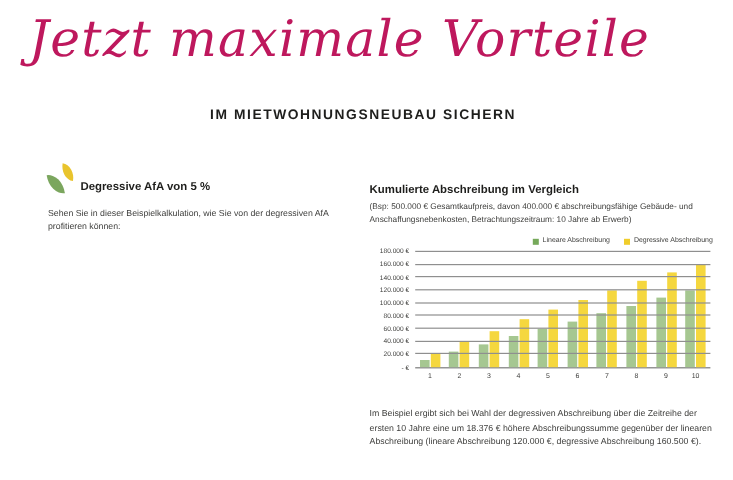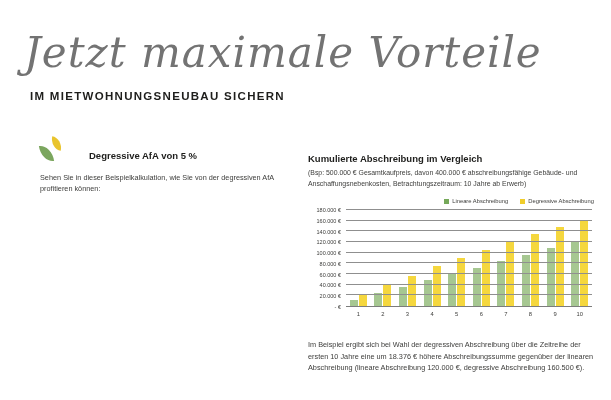--- a/index.html
+++ b/index.html
@@ -8,33 +8,33 @@
   .page { position:relative; width:611px; height:400px; background:#fff; overflow:hidden; }
 
   
   .script-title{
     position:absolute; left:24px; top:8px; width:560px;
     font-family:"DejaVu Serif", serif; font-style:italic;
     font-size:42px; line-height:1.2; color:#8fb57e; white-space:nowrap;
     letter-spacing:1px;
   }
   .subtitle{
-    position:absolute; left:30px; top:90px; width:400px; text-align:left;
+    position:absolute; left:30px; top:90px; width:400px; text-align:right;
     font-size:11.5px; font-weight:bold; letter-spacing:1.3px; color:#1e1e1c;
   }
 
   
   .left-col{ position:absolute; left:40px; top:137px; width:246px; }
   .heading-row{ display:flex; align-items:flex-end; gap:5px; }
   .leaf-icon{ position:relative; width:22px; height:25px; flex:0 0 auto; }
   .leaf-green{ position:absolute; left:0; bottom:0; width:13px; height:17px;
     border-radius:0 100% 0 100%; transform:rotate(-8deg); }
   .leaf-yellow{ position:absolute; right:0; top:0; width:11px; height:13px;
     border-radius:0 100% 0 100%; transform:rotate(10deg); }
-  .left-heading{ font-size:9.5px; font-weight:bold; color:#1e1e1c; padding-bottom:1px;margin-left:22px; }
+  .left-heading{ font-size:9.5px; font-weight:bold; color:#1e1e1c; padding-bottom:1px; }
   .left-col p{ font-size:7.3px; line-height:11.3px; color:#3d3d3b; margin-top:10px; }
   .left-col p + p{ margin-top:16px; }
 
   
   .right-col{ position:absolute; left:308px; top:153px; width:286px; }
   .chart-title{ font-size:9.5px; font-weight:bold; color:#1e1e1c; }
   .chart-sub{ font-size:6.9px; line-height:10.5px; color:#3d3d3b; margin-top:4px; }
 
   .legend{ display:flex; justify-content:flex-end; gap:12px; margin-top:9px; }
   .legend-item{ display:flex; align-items:center; gap:3px; font-size:5.8px; color:#3d3d3b; }
@@ -51,21 +51,21 @@
   .xrow{ position:absolute; left:38px; right:2px; top:101px; display:flex; }
   .xtick{ flex:1; text-align:center; font-size:5.8px; color:#3d3d3b; }
 
   .footnote{ font-size:7.3px; line-height:11.5px; color:#3d3d3b; margin-top:16px; }
 </style>
 </head>
 <body>
 
 <div class="page">
 
-  <div class="script-title" style="color: #737373; margin-top: 20px;">Jetzt maximale Vorteile</div>
+  <div class="script-title" style="color: #be185d;">Jetzt maximale Vorteile</div>
   <div class="subtitle">IM MIETWOHNUNGSNEUBAU SICHERN</div>
 
   <div class="left-col">
     <div class="heading-row">
       <span class="leaf-icon">
         <span class="leaf-green" style="background: rgb(123, 166, 94);"></span>
         <span class="leaf-yellow" style="background: rgb(233, 196, 45);"></span>
       </span>
       <span class="left-heading">Degressive AfA von 5 %</span>
     </div>

